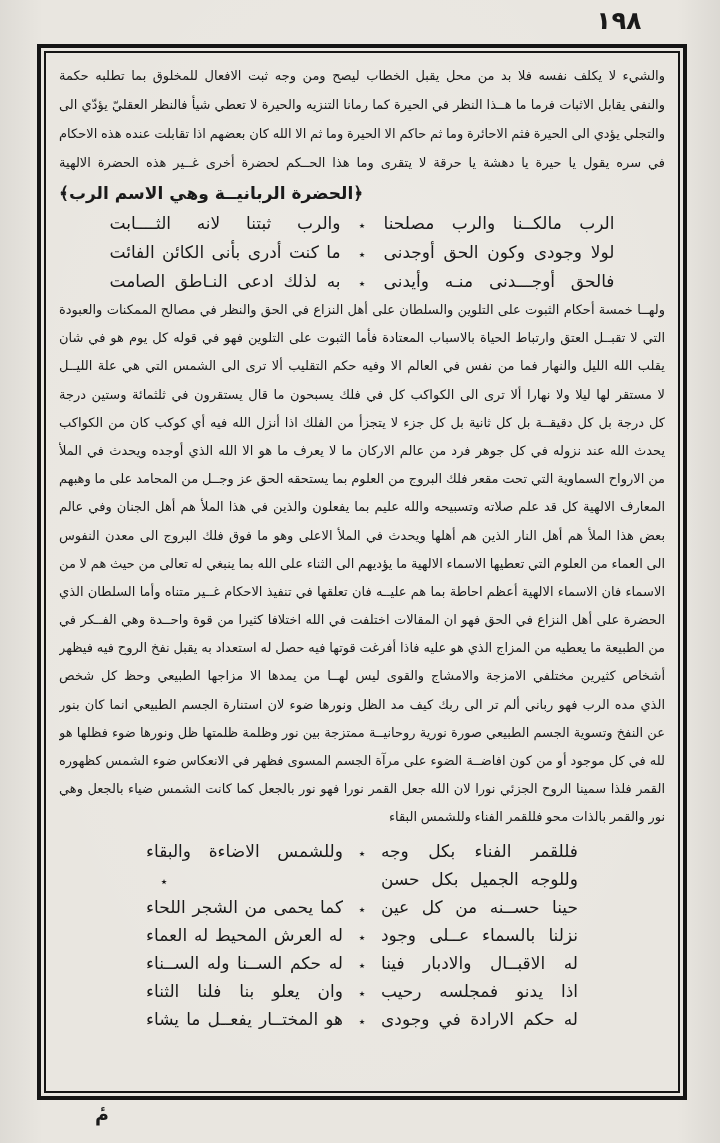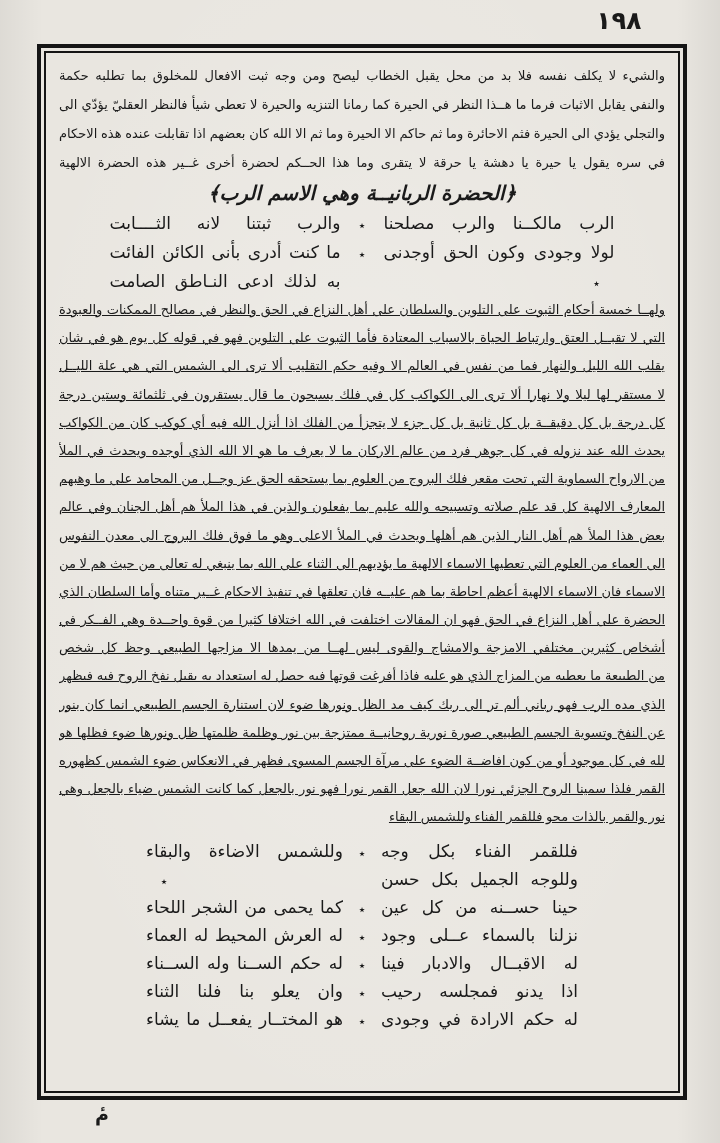--- a/index.html
+++ b/index.html
@@ -50,34 +50,32 @@
     overflow:hidden;
     text-align:justify;
     text-align-last:justify;
     text-justify:inter-word;
     word-spacing:-0.5px;
     white-space:normal;
   }
   .body-block .line{
     line-height:28.2px;
     height:28.2px;
-    text-decoration:underline;
   }
   .line.last{
     text-align:left;
     text-align-last:right;
   }
   .heading-row{
-    text-align:center;
-    font-size:20px;
+    text-align:left;
+    font-size:17px;
     font-weight:bold;
     line-height:32px;
     height:32px;
     overflow:hidden;
-    font-style:italic;
   }
   .poem{
     margin:0 auto;
   }
   .poem .verse{
     display:flex;
     align-items:baseline;
     justify-content:space-between;
   }
   .poem-top{width:505px;}
@@ -130,40 +128,41 @@
           <span class="hemi">الرب مالكــنا والرب مصلحنا</span>
           <span class="star">٭</span>
           <span class="hemi">والرب ثبتنا لانه الثــــابت</span>
         </div>
         <div class="verse">
           <span class="hemi">لولا وجودى وكون الحق أوجدنى</span>
           <span class="star">٭</span>
           <span class="hemi">ما كنت أدرى بأنى الكائن الفائت</span>
         </div>
         <div class="verse">
+          <span class="hemi">فالحق أوجـــدنى منـه وأيدنى</span>
           <span class="star">٭</span>
           <span class="hemi">به لذلك ادعى النـاطق الصامت</span>
         </div>
       </div>
 
       <div class="body-block">
         <div class="line">ولهــا خمسة أحكام الثبوت على التلوين والسلطان على أهل النزاع في الحق والنظر في مصالح الممكنات والعبودة</div>
         <div class="line">التي لا تقبــل العتق وارتباط الحياة بالاسباب المعتادة فأما الثبوت على التلوين فهو في قوله كل يوم هو في شان وقوله</div>
         <div class="line">يقلب الله الليل والنهار فما من نفس في العالم الا وفيه حكم التقليب ألا ترى الى الشمس التي هي علة الليــل والنهار تجري</div>
         <div class="line">لا مستقر لها ليلا ولا نهارا ألا ترى الى الكواكب كل في فلك يسبحون ما قال يستقرون في ثلثمائة وستين درجة</div>
         <div class="line">كل درجة بل كل دقيقــة بل كل ثانية بل كل جزء لا يتجزأ من الفلك اذا أنزل الله فيه أي كوكب كان من الكواكب</div>
         <div class="line">يحدث الله عند نزوله في كل جوهر فرد من عالم الاركان ما لا يعرف ما هو الا الله الذي أوجده ويحدث في الملأ الاوسط</div>
         <div class="line">من الارواح السماوية التي تحت مقعر فلك البروج من العلوم بما يستحقه الحق عز وجــل من المحامد على ما وهبهم من</div>
         <div class="line">المعارف الالهية كل قد علم صلاته وتسبيحه والله عليم بما يفعلون والذين في هذا الملأ هم أهل الجنان وفي عالم الاركان وفي</div>
         <div class="line">بعض هذا الملأ هم أهل النار الذين هم أهلها ويحدث في الملأ الاعلى وهو ما فوق فلك البروج الى معدن النفوس والعقول</div>
         <div class="line">الى العماء من العلوم التي تعطيها الاسماء الالهية ما يؤديهم الى الثناء على الله بما ينبغي له تعالى من حيث هم لا من حيث</div>
         <div class="line">الاسماء فان الاسماء الالهية أعظم احاطة بما هم عليــه فان تعلقها في تنفيذ الاحكام غــير متناه وأما السلطان الذي لهذه</div>
         <div class="line">الحضرة على أهل النزاع في الحق فهو ان المقالات اختلفت في الله اختلافا كثيرا من قوة واحــدة وهي الفــكر في</div>
+        <div class="line">من الطبيعة ما يعطيه من المزاج الذي هو عليه فاذا أفرغت قوتها فيه حصل له استعداد به يقبل نفخ الروح فيه فيظهر</div>
         <div class="line">أشخاص كثيرين مختلفي الامزجة والامشاج والقوى ليس لهــا من يمدها الا مزاجها الطبيعي وحظ كل شخص</div>
-        <div class="line">من الطبيعة ما يعطيه من المزاج الذي هو عليه فاذا أفرغت قوتها فيه حصل له استعداد به يقبل نفخ الروح فيه فيظهر</div>
         <div class="line">الذي مده الرب فهو رباني ألم تر الى ربك كيف مد الظل ونورها ضوء لان استنارة الجسم الطبيعي انما كان بنور</div>
         <div class="line">عن النفخ وتسوية الجسم الطبيعي صورة نورية روحانيــة ممتزجة بين نور وظلمة ظلمتها ظل ونورها ضوء فظلها هو</div>
         <div class="line">لله في كل موجود أو من كون افاضــة الضوء على مرآة الجسم المسوى فظهر في الانعكاس ضوء الشمس كظهوره من</div>
         <div class="line">القمر فلذا سمينا الروح الجزئي نورا لان الله جعل القمر نورا فهو نور بالجعل كما كانت الشمس ضياء بالجعل وهي بالذات</div>
         <div class="line last">نور والقمر بالذات محو فللقمر الفناء وللشمس البقاء</div>
       </div>
 
       <div class="poem poem-bottom">
         <div class="verse">
           <span class="hemi">فللقمر الفناء بكل وجه</span>

